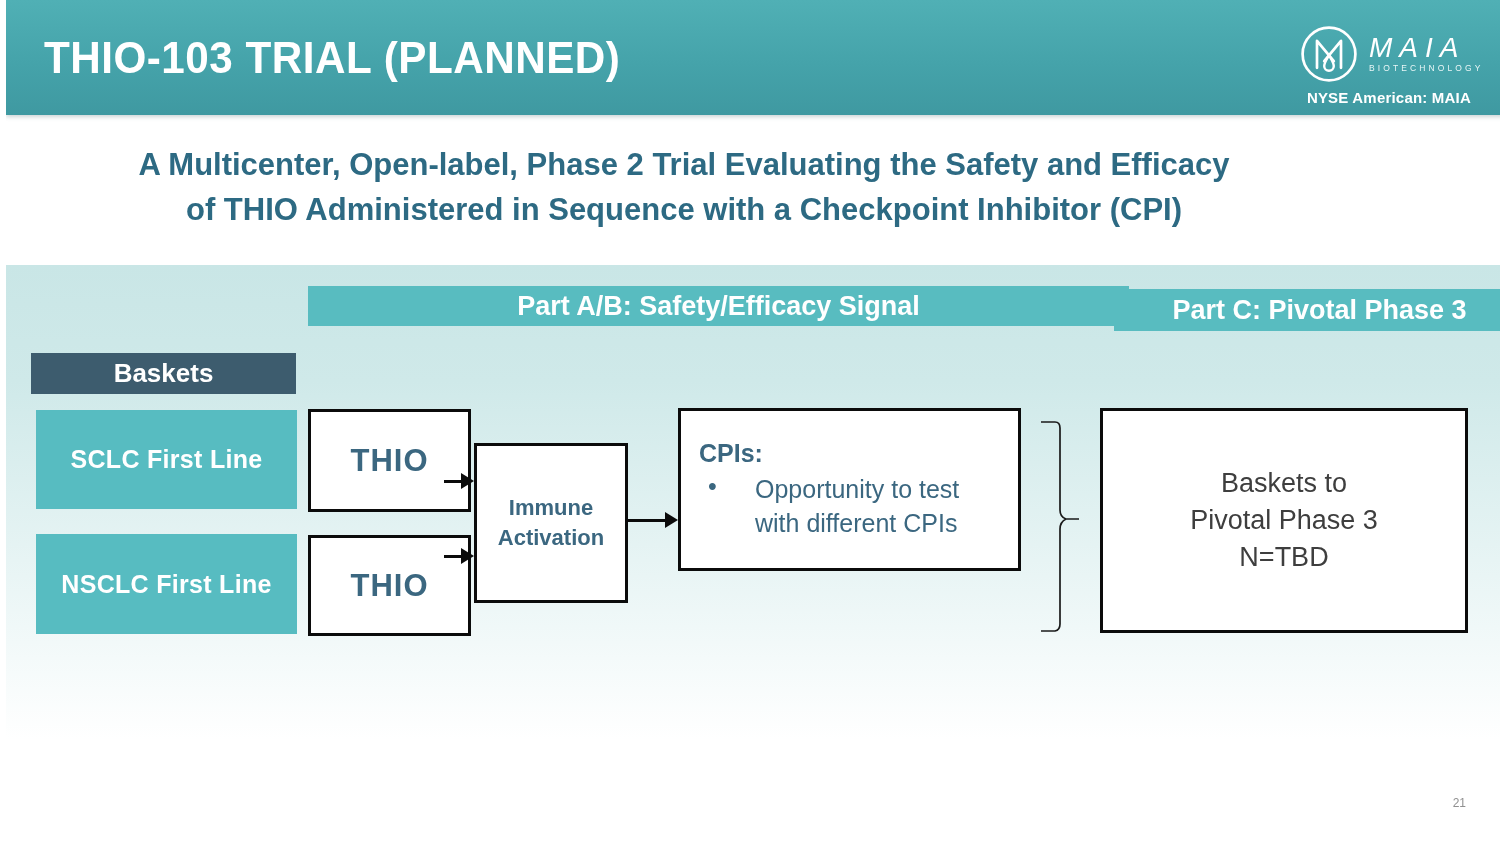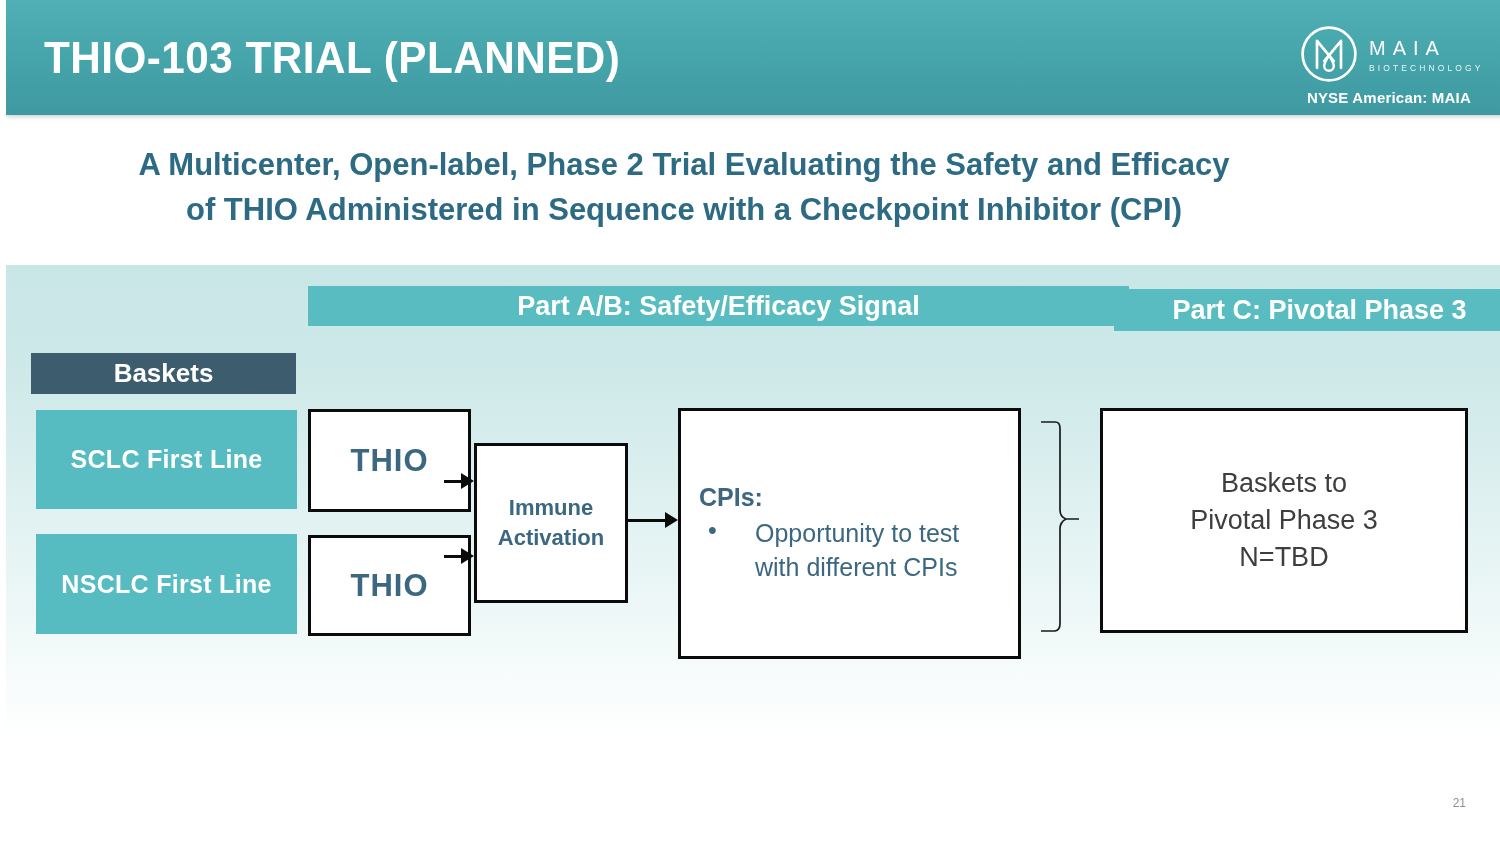--- a/index.html
+++ b/index.html
@@ -16,21 +16,21 @@
   }
   .slide-title {
     position:absolute; left:38px; top:33px; margin:0;
     color:#ffffff; font-size:44px; font-weight:bold; letter-spacing:0.5px;
     transform:scaleX(0.96); transform-origin:left;
   }
   .logo-block { position:absolute; right:35px; top:24px; width:172px; }
   .logo-row { display:flex; align-items:center; }
   .logo-icon { width:60px; height:60px; flex:0 0 auto; }
   .logo-texts { margin-left:10px; }
-  .logo-wordmark { color:#ffffff; font-size:20px; letter-spacing:7px; font-weight:normal; line-height:26px; }
+  .logo-wordmark { color:#ffffff; font-size:28px; letter-spacing:7px; font-weight:normal; line-height:26px;font-style:italic; }
   .logo-sub { color:#e8f6f6; font-size:8.5px; letter-spacing:3.1px; margin-top:2px; }
   .ticker { color:#ffffff; font-size:15px; font-weight:bold; text-align:right; margin-top:5px; letter-spacing:0.2px; }
 
   
   .subtitle {
     position:absolute; left:0; top:142px; width:1356px; text-align:center;
     color:#2d6a83; font-size:31px; font-weight:bold; line-height:45px;
   }
 
   
@@ -69,21 +69,21 @@
   .thio-top { top:409px; height:103px; }
   .thio-bottom { top:535px; height:101px; }
 
   .immune {
     left:468px; top:443px; width:154px; height:160px;
     display:flex; flex-direction:column; align-items:center; justify-content:center;
     color:#3b6780; font-weight:bold; font-size:22px; line-height:30px; text-align:center;
   }
 
   .cpis {
-    left:672px; top:408px; width:343px; height:251px;
+    left:672px; top:408px; width:343px; height:163px;
     display:flex; flex-direction:column; justify-content:center;
     color:#3b6780; font-size:25px; padding:0 16px 0 18px;
   }
   .cpis-title { font-weight:bold; margin-bottom:4px; }
   .cpis-row { display:flex; }
   .cpis-bullet-glyph { width:47px; flex:0 0 auto; padding-left:9px; }
   .cpis-bullet-text { max-width:255px; line-height:34px; }
 
   .expand {
     left:1094px; top:408px; width:368px; height:225px;

